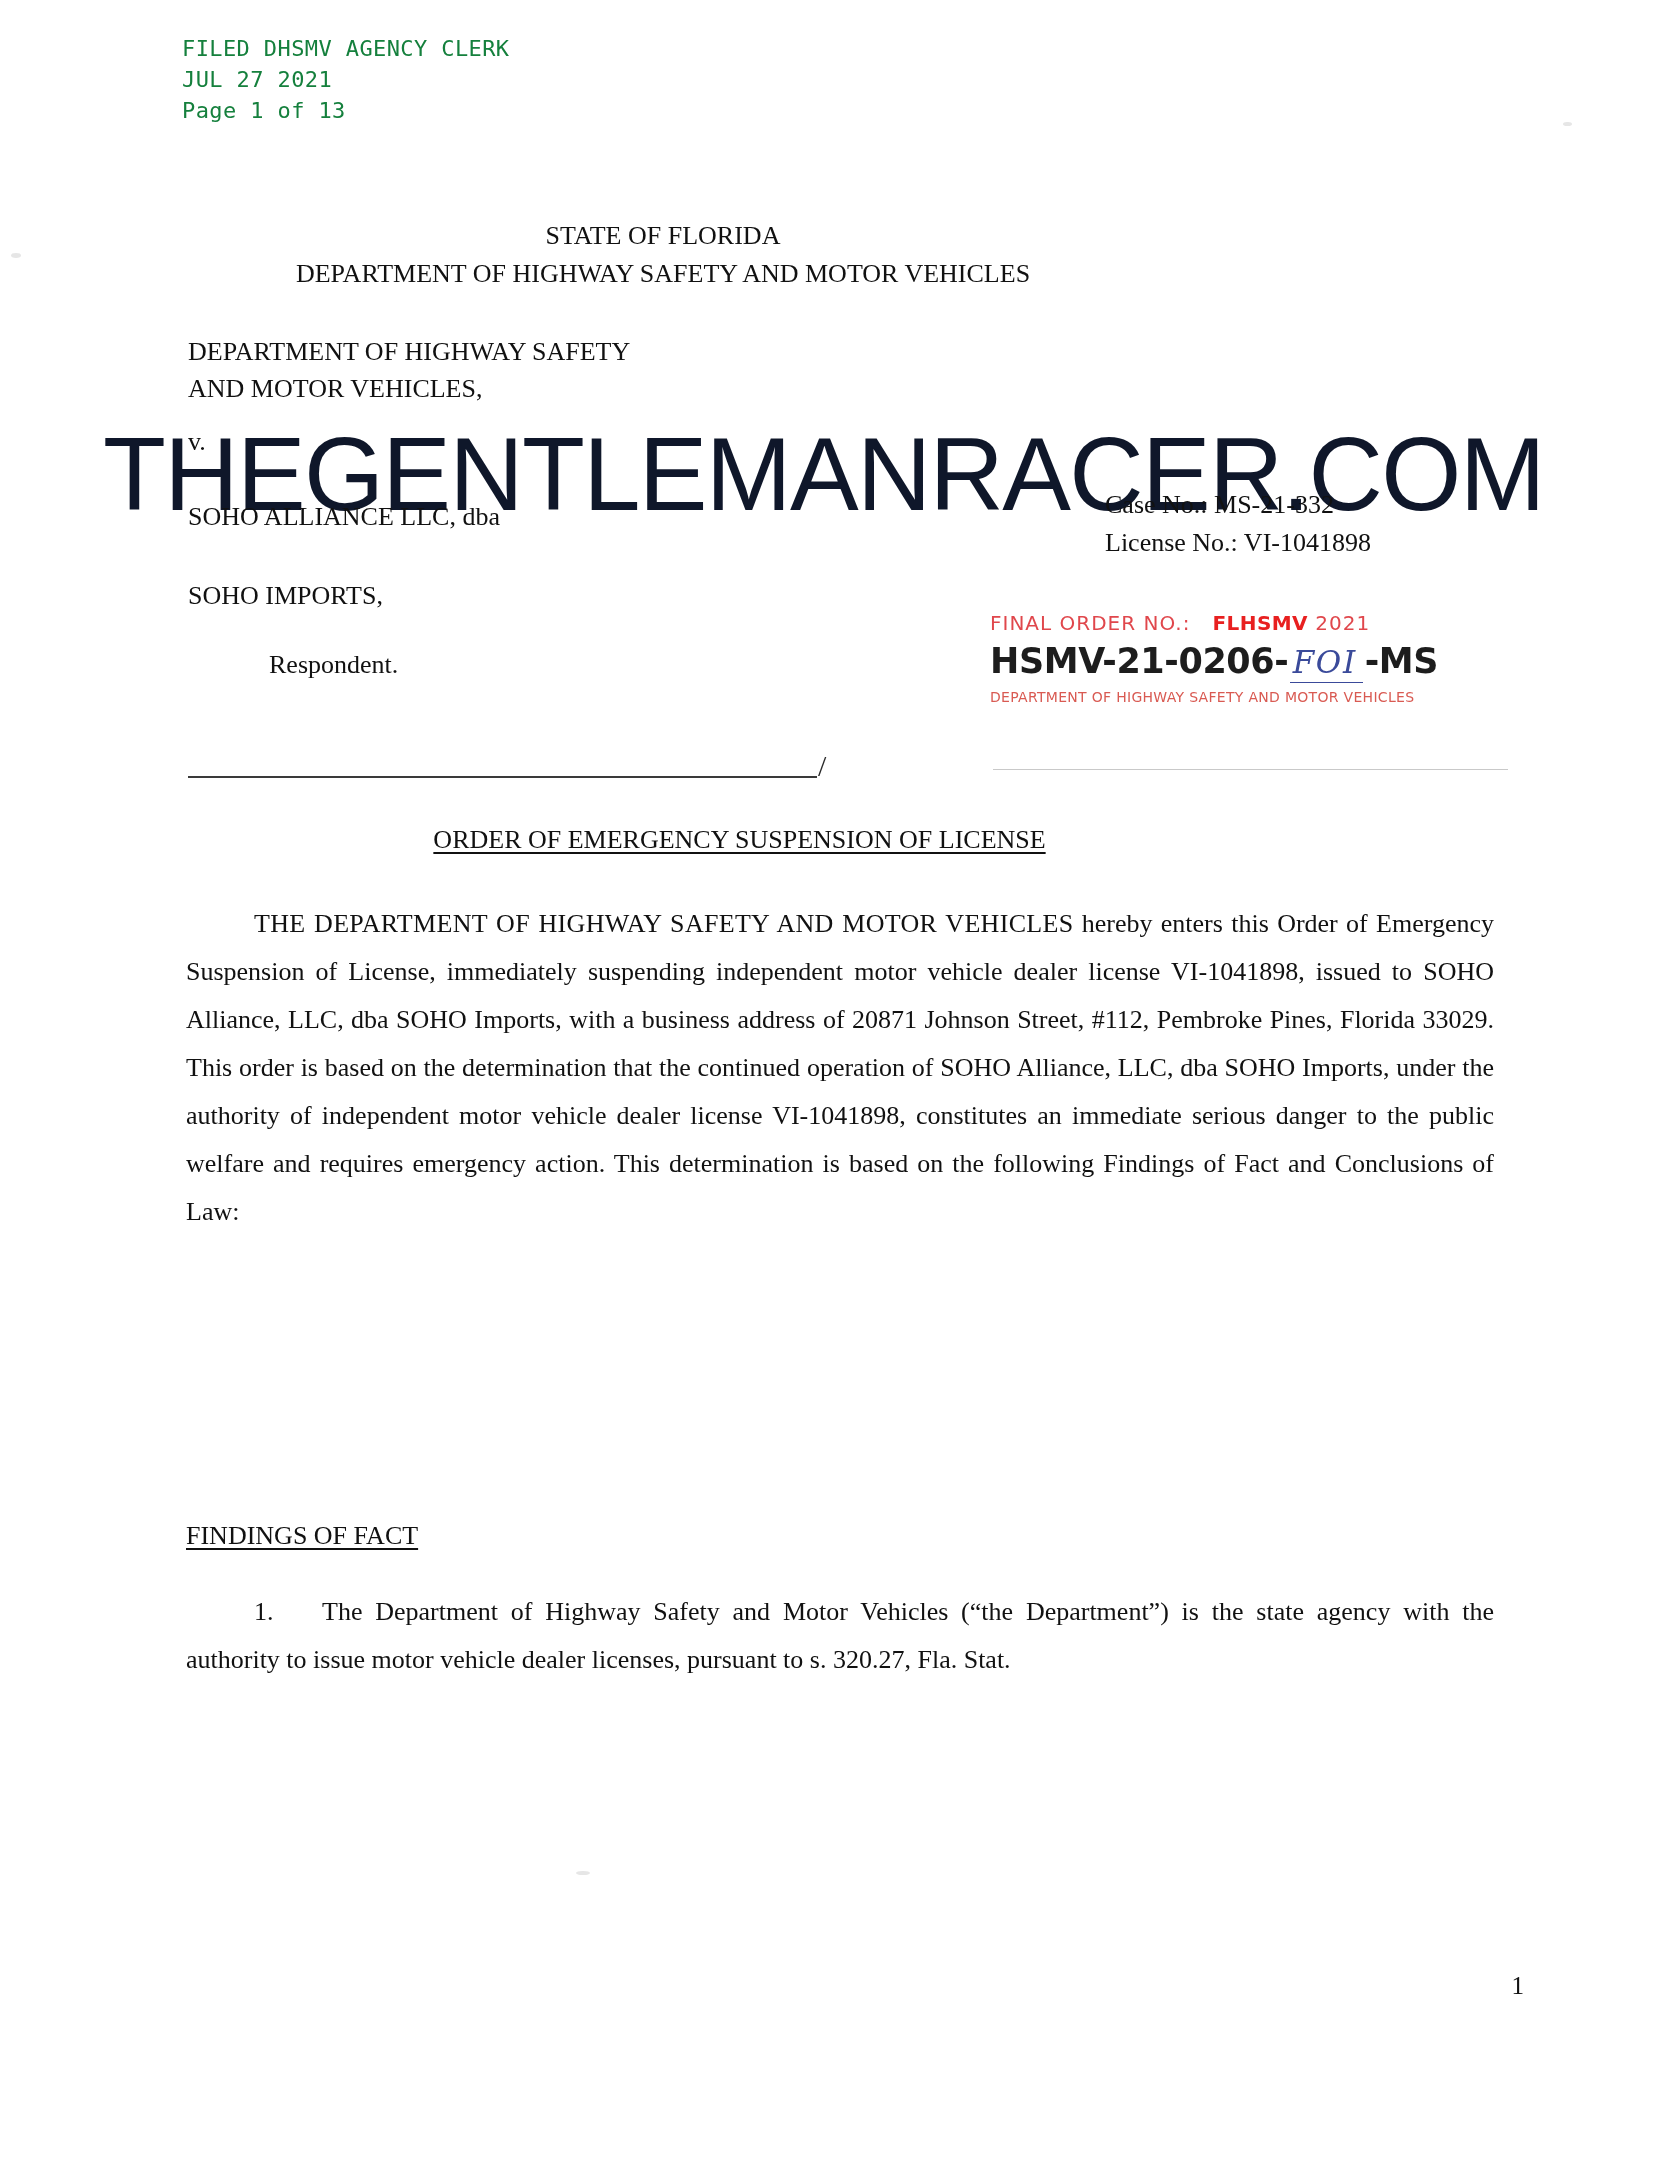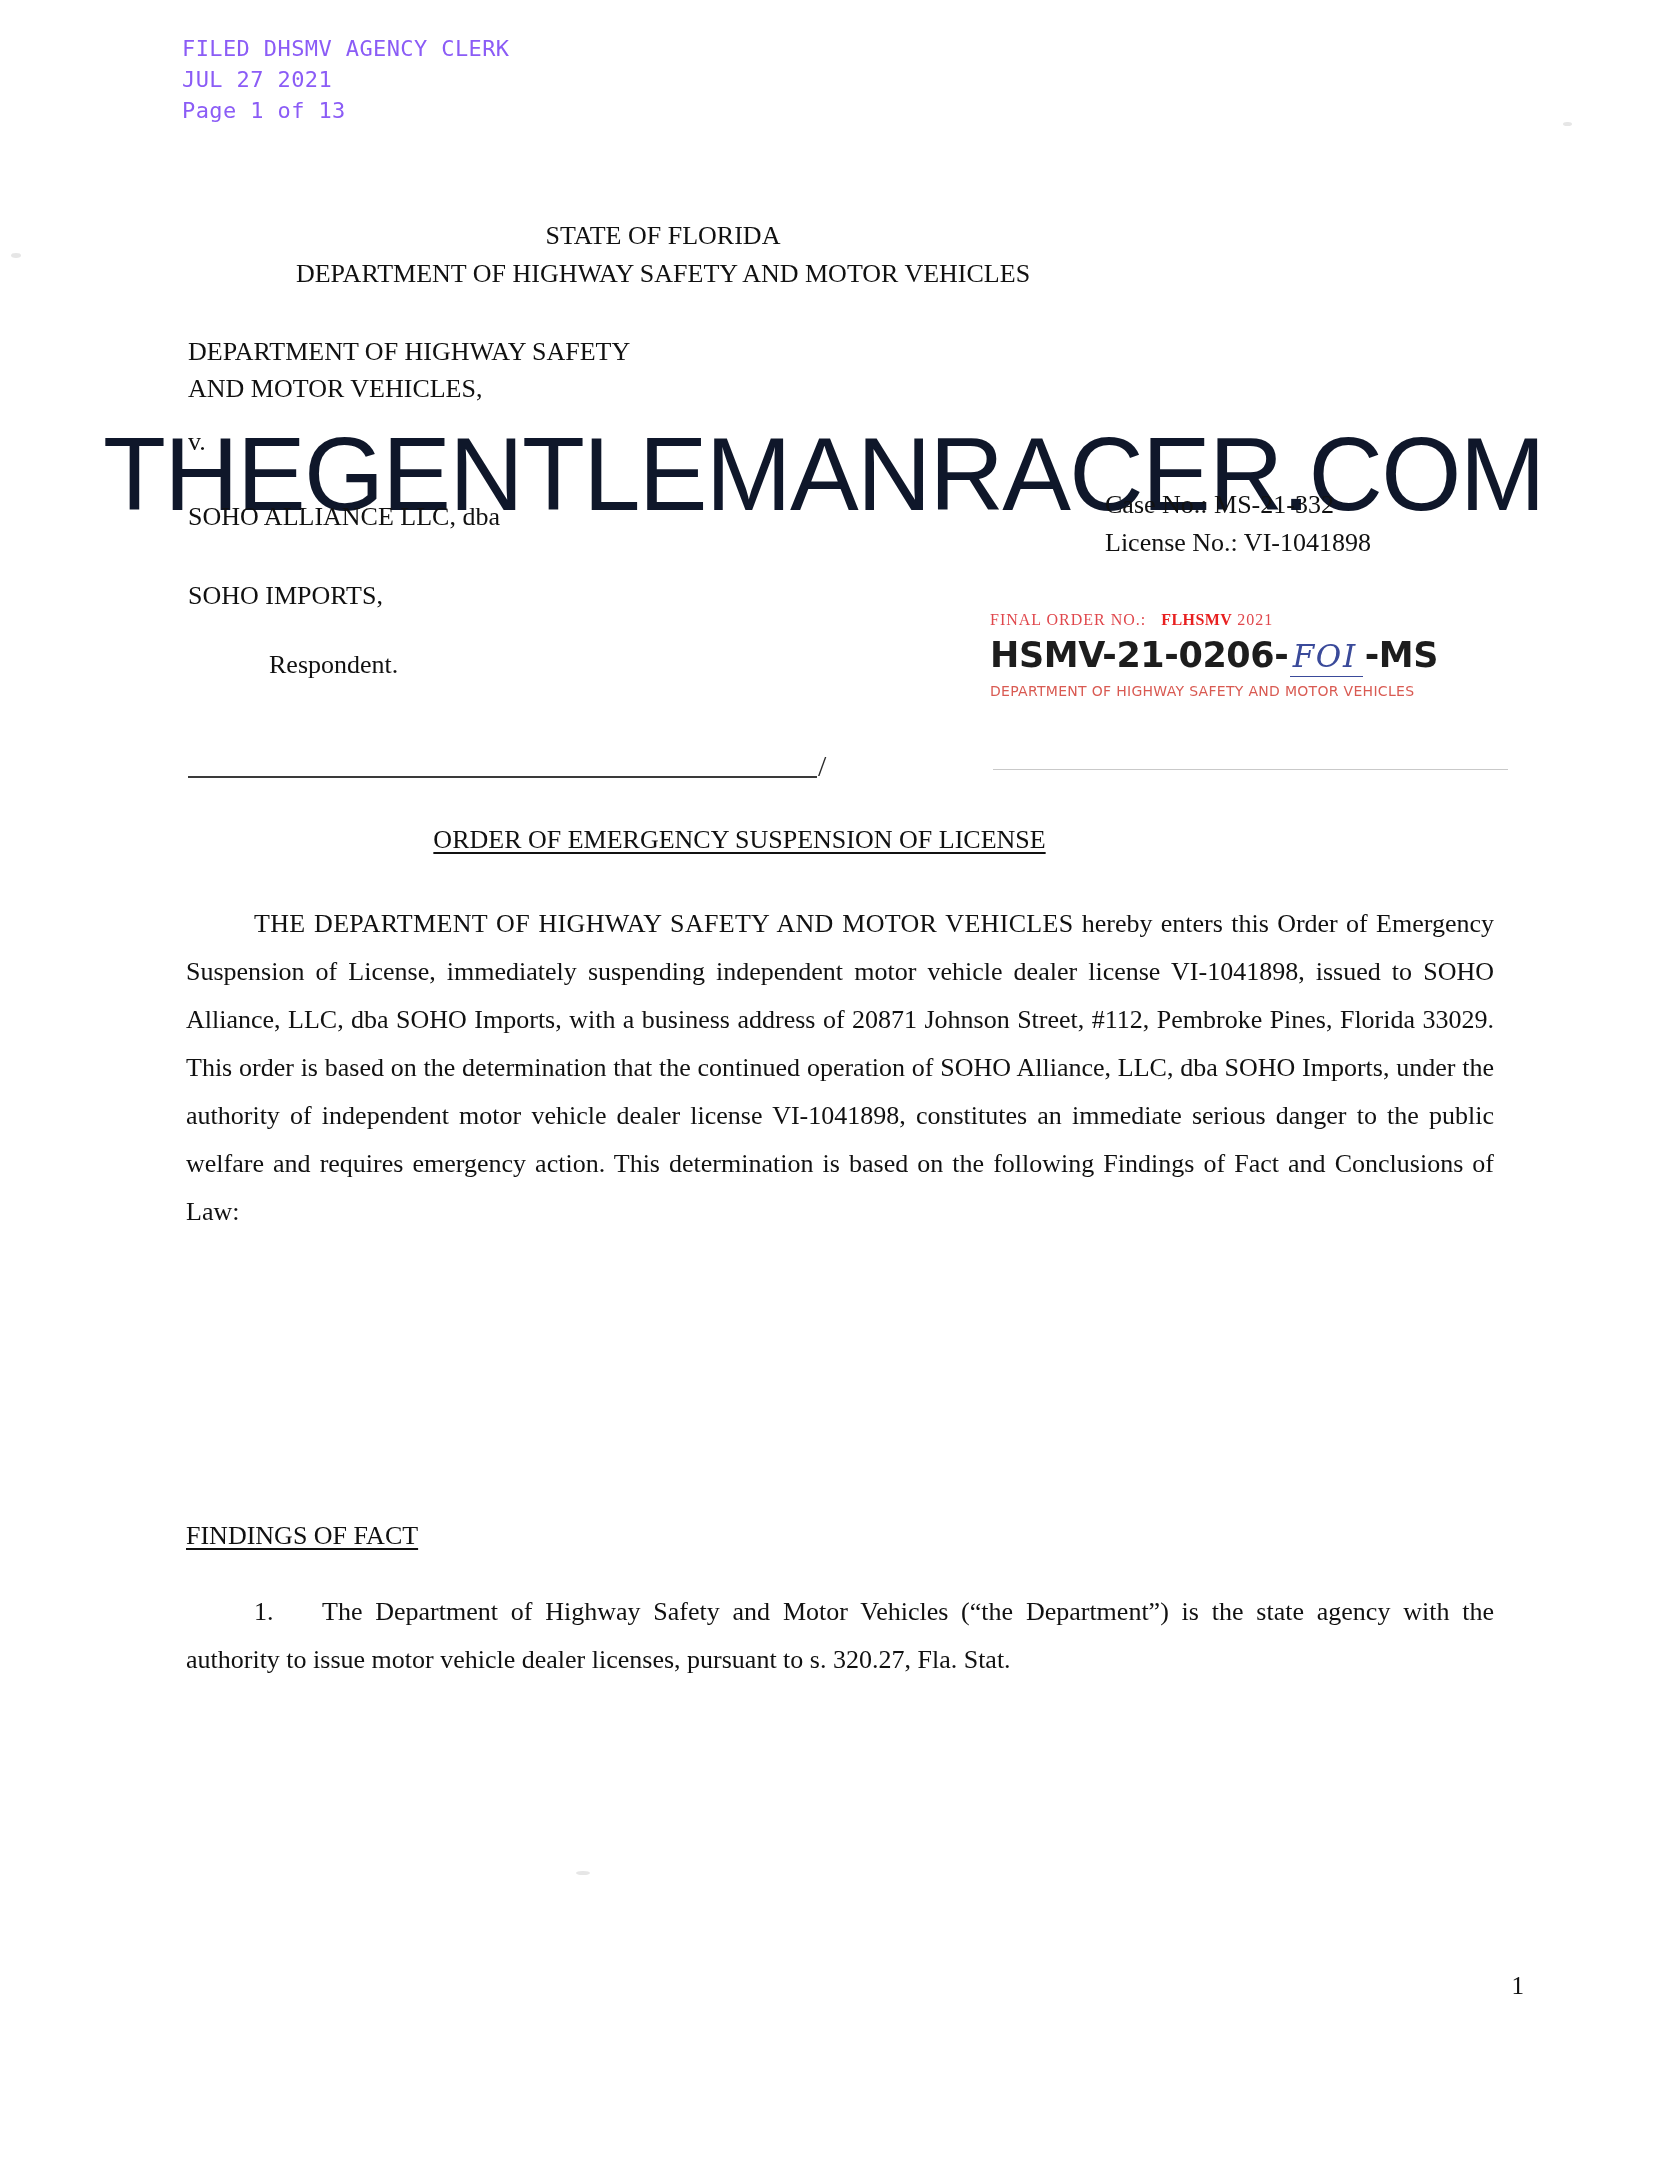--- a/index.html
+++ b/index.html
@@ -37,21 +37,21 @@
   }
 
   
   .filing-stamp {
     position: absolute;
     left: 182px;
     top: 33px;
     font-family: "DejaVu Sans Mono", "Liberation Mono", monospace;
     font-size: 22px;
     line-height: 1.42;
-    color: #8b5cf6;
+    color: #15803d;
     letter-spacing: 0.4px;
     z-index: 4;
   }
   .filing-stamp div { white-space: nowrap; }
 
   
   .content {
     position: relative;
     z-index: 3;
   }
@@ -133,25 +133,24 @@
   
   .final-stamp {
     position: absolute;
     left: 990px;
     top: 611px;
     width: 524px;
     z-index: 5;
     font-family: "DejaVu Sans", "Liberation Sans", sans-serif;
   }
   .fs-line1 {
-    font-size: 16px;
+    font-size: 20px;
     color: #e0474c;
     letter-spacing: 1px;
     white-space: nowrap;
-    font-family: Liberation Serif, serif;
   }
   .fs-line1 .bold-red {
     color: #e82020;
     font-weight: bold;
     letter-spacing: 0.4px;
   }
   .fs-line1 .year {
     color: #e0474c;
     font-weight: normal;
   }

